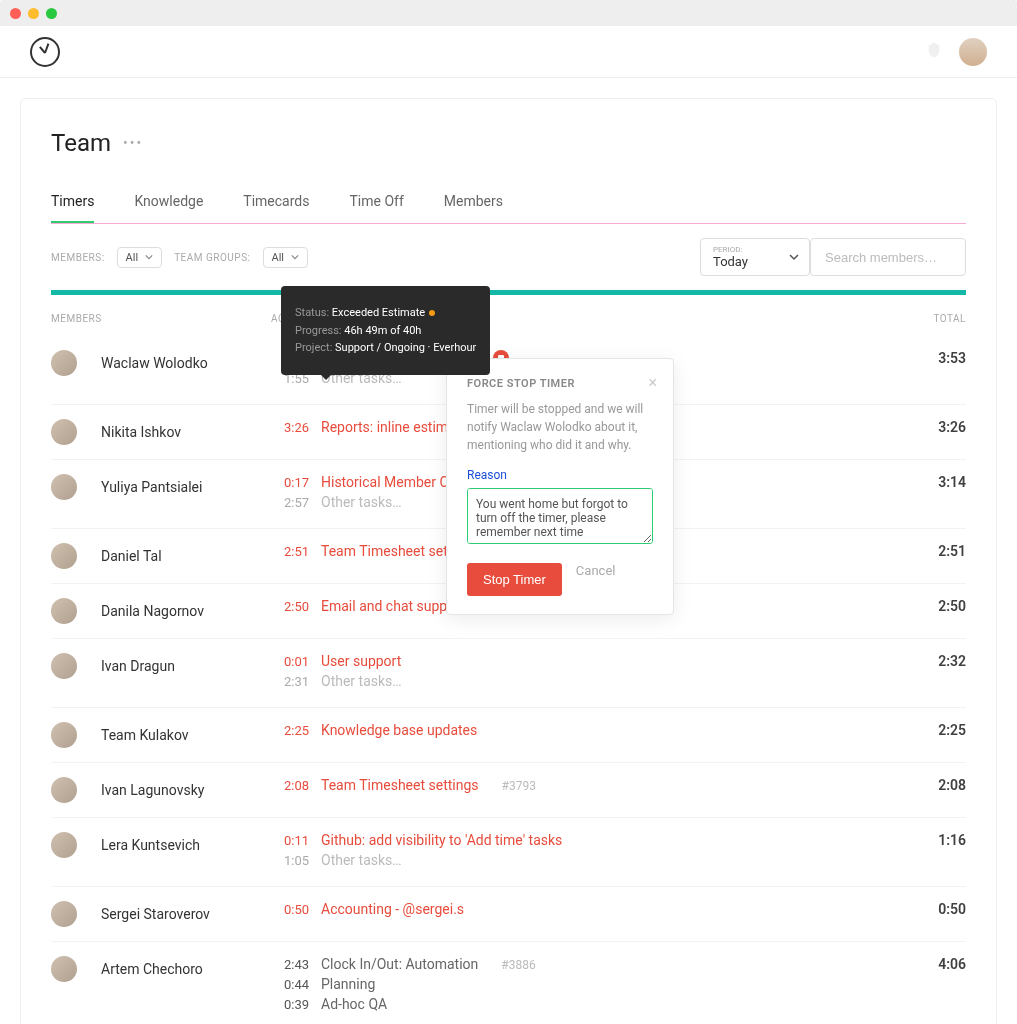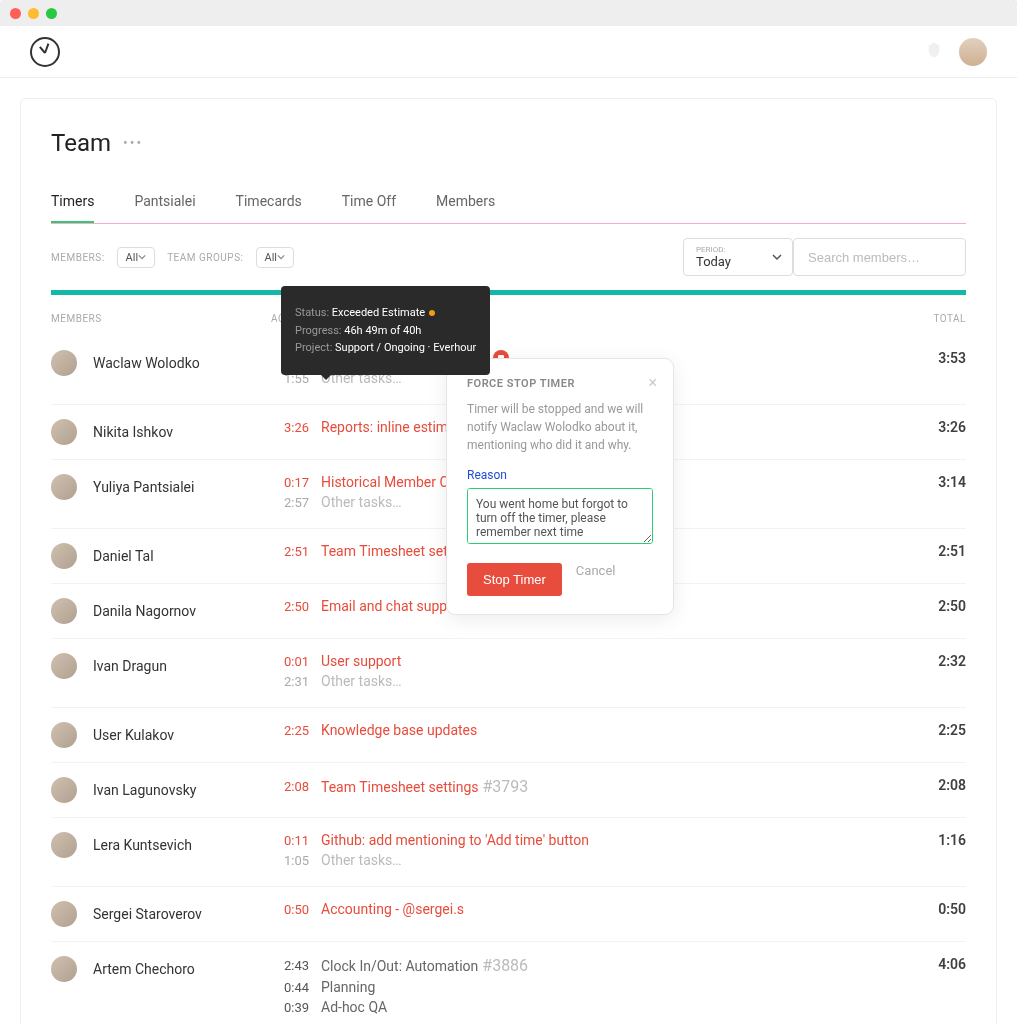--- a/index.html
+++ b/index.html
@@ -24,60 +24,60 @@
 .page-header { display: flex; align-items: center; gap: 12px; margin-bottom: 24px; }
 .page-title { font-size: 24px; font-weight: 400; color: #222; }
 .more-icon { color: #aaa; letter-spacing: 2px; font-size: 14px; }
 
 .tabs { display: flex; gap: 40px; border-bottom: 1px solid #f9a8d4; margin-bottom: 0; }
 .tab { padding: 12px 0; color: #666; cursor: pointer; border-bottom: 2px solid transparent; }
 .tab.active { color: #222; border-bottom-color: #2ecc71; }
 
 .filter-row { display: flex; align-items: center; padding: 14px 0; border-bottom: 5px solid #14b8a6; gap: 12px; }
 .filter-label { font-size: 10px; color: #aaa; text-transform: uppercase; letter-spacing: 0.5px; }
-.filter-select { border: 1px solid #ddd; border-radius: 4px; padding: 3px 8px; font-size: 11px; color: #555; cursor: pointer; display: inline-flex; align-items: center; gap: 0; background: #fff; }
+.filter-select { border: 1px solid #ddd; border-radius: 4px; padding: 3px 8px; font-size: 11px; color: #555; cursor: pointer; display: inline-flex; align-items: center; gap: 7px; background: #fff; }
 .filter-row-right { margin-left: auto; display: flex; }
 .period-box { border: 1px solid #ddd; border-radius: 4px; padding: 6px 12px; display: flex; flex-direction: column; min-width: 110px; position: relative; cursor: pointer; }
 .period-label { font-size: 8px; color: #aaa; text-transform: uppercase; }
 .period-value { font-size: 13px; color: #333; }
 .period-chevron { position: absolute; right: 10px; top: 50%; transform: translateY(-50%); color: #888; }
-.search-box { border: 1px solid #ddd; border-radius: 4px; padding: 10px 14px; font-size: 13px; width: 173px; color: #999; }
+.search-box { border: 1px solid #ddd; border-radius: 4px; padding: 10px 14px; font-size: 13px; width: 156px; color: #999; }
 .search-box::placeholder { color: #bbb; }
 
 .table-header { display: flex; padding: 18px 0 12px; font-size: 10px; color: #aaa; text-transform: uppercase; letter-spacing: 0.5px; }
 .col-members { width: 220px; }
 .col-activity { flex: 1; }
 .col-total { width: 60px; text-align: right; }
 
 .member-row { display: flex; padding: 14px 0; border-bottom: 1px solid #f3f3f3; align-items: flex-start; }
-.member-cell { width: 220px; display: flex; align-items: center; gap: 16px; }
+.member-cell { width: 220px; display: flex; align-items: center; gap: 24px; }
 .avatar { width: 26px; height: 26px; border-radius: 50%; background: linear-gradient(135deg, #d0c0b0, #b0a090); flex-shrink: 0; }
 .member-name { color: #333; font-size: 14px; }
 .activity-cell { flex: 1; }
 .activity-line { display: flex; gap: 12px; align-items: center; margin-bottom: 4px; }
 .activity-time { width: 38px; text-align: right; font-size: 13px; font-variant-numeric: tabular-nums; }
 .activity-time.active { color: #e74c3c; }
 .activity-time.secondary { color: #aaa; }
 .activity-time.normal { color: #555; }
 .activity-task { font-size: 14px; }
 .activity-task.active { color: #e74c3c; }
 .activity-task.current { color: #2980d9; }
 .activity-task.secondary { color: #bbb; }
 .activity-task.normal { color: #666; }
-.task-tag { color: #bbb; font-size: 16px; }
+.task-tag { color: #bbb; font-size: 12px; margin-left: 20px; }
 .stop-badge { width: 16px; height: 16px; background: #e74c3c; border-radius: 50%; display: inline-flex; align-items: center; justify-content: center; margin-left: 4px; }
 .stop-badge::after { content: ""; width: 6px; height: 6px; background: #fff; border-radius: 1px; }
 .total-cell { width: 60px; text-align: right; font-weight: 600; color: #404040; font-size: 14px; }
 
 .tooltip { position: absolute; background: #2a2a2a; color: #fff; font-size: 11px; padding: 18px 14px; border-radius: 4px; line-height: 1.6; z-index: 50; }
 .tooltip-label { color: #999; }
 .tooltip::after { content: ""; position: absolute; bottom: -5px; left: 40px; border: 5px solid transparent; border-top-color: #2a2a2a; border-bottom: none; }
 .status-dot { display: inline-block; width: 6px; height: 6px; background: #f39c12; border-radius: 50%; margin-left: 4px; }
 
-.modal { position: absolute; background: #fff; border: 1px solid #e5e5e5; border-radius: 9px; padding: 18px 20px; width: 228px; box-shadow: 0 4px 20px rgba(0,0,0,0.08); z-index: 40; }
+.modal { position: absolute; background: #fff; border: 1px solid #e5e5e5; border-radius: 4px; padding: 18px 20px; width: 228px; box-shadow: 0 4px 20px rgba(0,0,0,0.08); z-index: 40; }
 .modal-title { font-size: 11px; color: #888; text-transform: uppercase; letter-spacing: 0.5px; margin-bottom: 10px; font-weight: 600; }
 .modal-close { position: absolute; top: 14px; right: 16px; color: #ccc; cursor: pointer; font-size: 16px; }
 .modal-desc { font-size: 12px; color: #999; line-height: 1.5; margin-bottom: 14px; }
 .modal-label { font-size: 12px; color: #1d4ed8; margin-bottom: 6px; }
 .modal-textarea { width: 100%; border: 1px solid #2ecc71; border-radius: 3px; padding: 8px; font-size: 12px; color: #555; resize: vertical; height: 56px; font-family: inherit; margin-bottom: 16px; }
 .modal-actions { display: flex; gap: 14px; align-items: flex-start; }
 .btn-primary { background: #e74c3c; color: #fff; border: none; padding: 9px 16px; border-radius: 3px; font-size: 13px; cursor: pointer; }
 .btn-cancel { color: #aaa; font-size: 13px; cursor: pointer; }
 
 .table-wrap { position: relative; }
@@ -105,21 +105,21 @@
   </div>
 
   <div class="content">
     <div class="page-header">
       <h1 class="page-title">Team</h1>
       <span class="more-icon">•••</span>
     </div>
 
     <div class="tabs" id="tabs">
         <div class="tab active">Timers</div>
-        <div class="tab">Pantsialei</div>
+        <div class="tab">Knowledge</div>
         <div class="tab">Timecards</div>
         <div class="tab">Time Off</div>
         <div class="tab">Members</div>
       </div>
 
     <div class="filter-row">
       <span class="filter-label">MEMBERS:</span>
       <span class="filter-select">
         <span>All</span>
         <svg width="8" height="8" viewBox="0 0 10 10">
@@ -261,21 +261,21 @@
             <div class="activity-line">
               <span class="activity-time secondary">2:31</span>
               <span class="activity-task secondary">Other tasks…</span>
             </div>
           </div>
           <div class="total-cell">2:32</div>
         </div>
         <div class="member-row">
           <div class="member-cell">
             <div class="avatar"></div>
-            <span class="member-name">User Kulakov</span>
+            <span class="member-name">Team Kulakov</span>
           </div>
           <div class="activity-cell">
             <div class="activity-line">
               <span class="activity-time active">2:25</span>
               <span class="activity-task active">Knowledge base updates</span>
             </div>
           </div>
           <div class="total-cell">2:25</div>
         </div>
         <div class="member-row">
@@ -292,21 +292,21 @@
           <div class="total-cell">2:08</div>
         </div>
         <div class="member-row">
           <div class="member-cell">
             <div class="avatar"></div>
             <span class="member-name">Lera Kuntsevich</span>
           </div>
           <div class="activity-cell">
             <div class="activity-line">
               <span class="activity-time active">0:11</span>
-              <span class="activity-task active">Github: add mentioning to 'Add time' button</span>
+              <span class="activity-task active">Github: add visibility to 'Add time' tasks</span>
             </div>
             <div class="activity-line">
               <span class="activity-time secondary">1:05</span>
               <span class="activity-task secondary">Other tasks…</span>
             </div>
           </div>
           <div class="total-cell">1:16</div>
         </div>
         <div class="member-row">
           <div class="member-cell">

